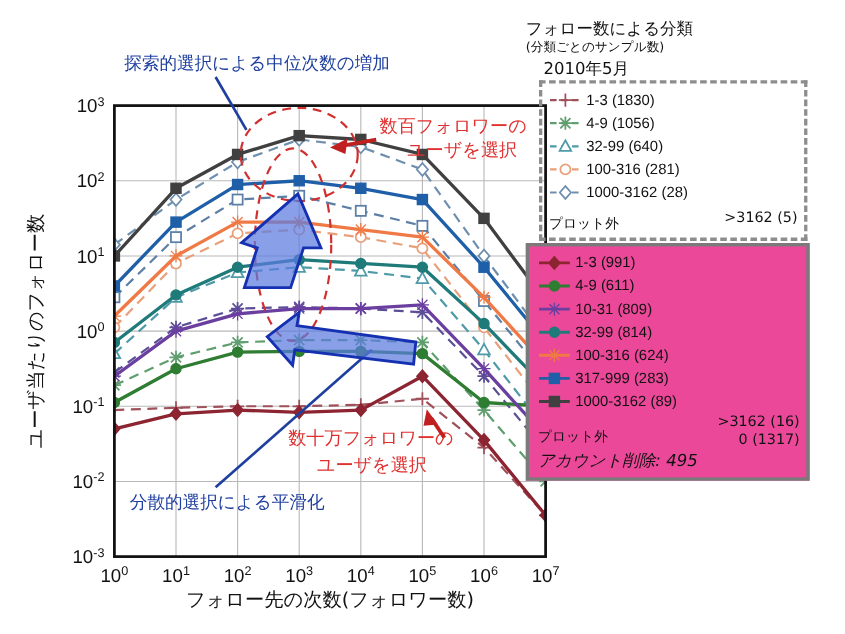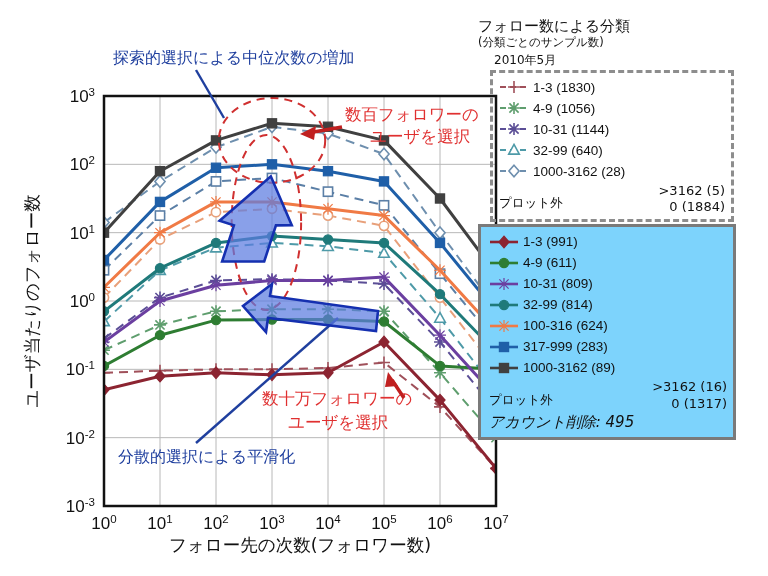--- a/index.html
+++ b/index.html
@@ -7,30 +7,30 @@
     width:768px;height:576px;overflow:hidden;background:#ffffff;
     font-family:"Liberation Sans","DejaVu Sans",sans-serif;
     position:relative;
   }
   #root{position:absolute;left:0;top:0;width:768px;height:576px;}
   svg{display:block;}
   .jp{font-family:"DejaVu Sans","Liberation Sans",sans-serif;}
   .legendbox{position:absolute;box-sizing:border-box;}
   .lg-title{font-size:15px;color:#111;line-height:1.15;}
   .lg-sub{font-size:11.5px;color:#111;line-height:1.15;}
-  .lg-year{font-size:12px;color:#111;line-height:1.2;}
+  .lg-year{font-size:15px;color:#111;line-height:1.2;}
   .lg-row{display:flex;align-items:center;height:21px;font-size:13.5px;color:#111;}
   .lg-mk{width:30px;height:14px;flex:0 0 30px;position:relative;margin-right:4px;}
   .lg-mk svg{position:absolute;left:0;top:0;}
   .lg-out{display:flex;font-size:13px;color:#111;align-items:center;}
   .lg-out .lbl{font-size:12.5px;white-space:nowrap;padding-top:9px;}
   .lg-out .vals{margin-left:2px;text-align:right;line-height:1.25;}
   .lg-del{font-size:15px;color:#111;padding-top:1px;font-style:italic;}
   .dashedbox{border:3px dashed #8d8d8d;}
-  .solidbox{border:3px solid #7a7a7a;background:#7dd3fc;}
+  .solidbox{border:3px solid #7a7a7a;background:#ec4899;}
 </style>
 </head>
 <body>
 
 <div id="root">
 
   <svg id="chart" width="520" height="576" viewBox="0 0 520 576">
     <defs>
       <clipPath id="plotclip">
           <rect x="104" y="96" width="392" height="410"></rect>
@@ -264,50 +264,49 @@
               <svg width="30" height="14">
                 <line x1="1" y1="7" x2="29" y2="7" stroke="#5f9e6e" stroke-width="2" stroke-dasharray="6,4"></line>
                 <path d="M9.02,7 H20.98 M15,1.0200000000000005 V12.98 M10.4,2.4000000000000004 L19.6,11.6 M10.4,11.6 L19.6,2.4000000000000004" fill="none" stroke-width="1.6" stroke="#5f9e6e"></path>
               </svg>
             </span>
             <span>4-9 (1056)</span>
           </div>
           <div class="lg-row">
             <span class="lg-mk">
               <svg width="30" height="14">
-                <line x1="1" y1="7" x2="29" y2="7" stroke="#5b4e96" stroke-width="2" stroke-dasharray="6,4"></line>
-                <path d="M9.02,7 H20.98 M15,1.0200000000000005 V12.98 M10.4,2.4000000000000004 L19.6,11.6 M10.4,11.6 L19.6,2.4000000000000004" fill="none" stroke-width="1.6" stroke="#5b4e96"></path>
-              </svg>
-            </span>
-            <span>10-31 (1144)</span>
-          </div>
-          <div class="lg-row">
-            <span class="lg-mk">
-              <svg width="30" height="14">
                 <line x1="1" y1="7" x2="29" y2="7" stroke="#4e9aa8" stroke-width="2" stroke-dasharray="6,4"></line>
                 <polygon points="15,1.4800000000000004 20.29,11.14 9.71,11.14" fill="#ffffff" stroke="#4e9aa8" stroke-width="1.6"></polygon>
               </svg>
             </span>
             <span>32-99 (640)</span>
+          </div>
+          <div class="lg-row">
+            <span class="lg-mk">
+              <svg width="30" height="14">
+                <line x1="1" y1="7" x2="29" y2="7" stroke="#e8a07a" stroke-width="2" stroke-dasharray="6,4"></line>
+                <circle cx="15" cy="7" r="4.6" fill="#ffffff" stroke="#e8a07a" stroke-width="1.6"></circle>
+              </svg>
+            </span>
+            <span>100-316 (281)</span>
           </div>
           <div class="lg-row">
             <span class="lg-mk">
               <svg width="30" height="14">
                 <line x1="1" y1="7" x2="29" y2="7" stroke="#6e8fae" stroke-width="2" stroke-dasharray="6,4"></line>
                 <polygon points="15,1.25 20.06,7 15,12.75 9.940000000000001,7" fill="#ffffff" stroke="#6e8fae" stroke-width="1.6"></polygon>
               </svg>
             </span>
             <span>1000-3162 (28)</span>
           </div>
         </div>
       <div class="lg-out jp" style="margin-top:1px;">
         <span class="lbl">プロット外</span>
         <span class="vals" style="flex:1;">
           <div>&gt;3162 (5)</div>
-          <div>0 (1884)</div>
         </span>
       </div>
     </div>
 
 
     <div class="solidbox" id="box2012" style="margin-top:2px;width:238px;padding:4px 6px 5px 8px;">
       <div id="rows2012">
           <div class="lg-row">
             <span class="lg-mk">
               <svg width="30" height="14">

